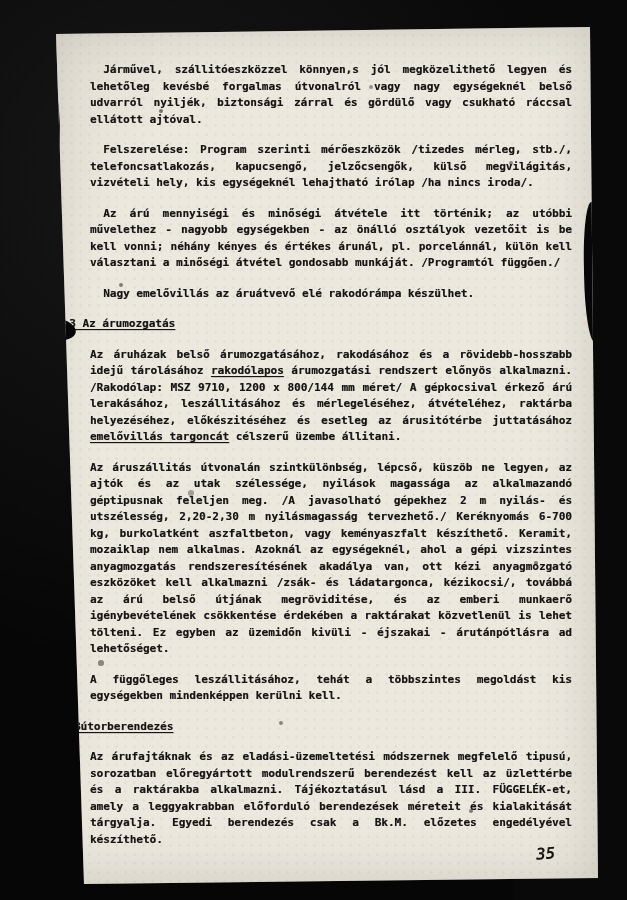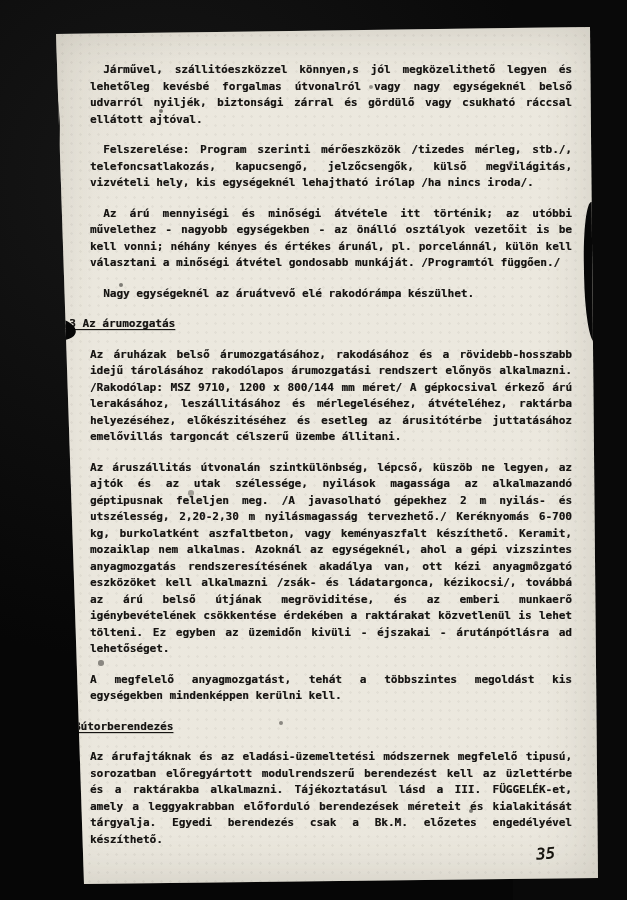--- a/index.html
+++ b/index.html
@@ -54,21 +54,21 @@
   h2 {
     font-size: 11px;
     line-height: 16.5px;
     font-weight: 700;
     text-decoration: underline;
     text-underline-offset: 2px;
     margin: 6px 0 14px 0;
   }
   h2.h-arumozgatas { margin-left: -34px; }
   h2.h-butor { margin-left: -16px; }
-  .u { text-underline-offset: 2px; margin-top: 28px; }
+  .u { text-decoration: underline; text-underline-offset: 2px; margin-top: 28px; }
   .pgnum {
     position: absolute;
     left: 496px; top: 822px;
     font-size: 16px;
     font-style: italic;
     font-weight: 700;
     color: #17150f;
     transform: rotate(-4deg);
   }
   
@@ -105,28 +105,28 @@
 </head>
 <body>
 
 <div class="scan">
   <div class="page">
 
     <div class="text">
       <p class="indent">Járművel, szállitóeszközzel könnyen,s jól megközelithető legyen és lehetőleg kevésbé forgalmas útvonalról vagy nagy egységeknél belső udvarról nyiljék, biztonsági zárral és gördülő vagy csukható ráccsal ellátott ajtóval.</p>
       <p class="indent">Felszerelése: Program szerinti mérőeszközök /tizedes mérleg, stb./, telefoncsatlakozás, kapucsengő, jelzőcsengők, külső megvilágitás, vizvételi hely, kis egységeknél lehajtható irólap /ha nincs iroda/.</p>
       <p class="indent">Az árú mennyiségi és minőségi átvétele itt történik; az utóbbi művelethez - nagyobb egységekben - az önálló osztályok vezetőit is be kell vonni; néhány kényes és értékes árunál, pl. porcelánnál, külön kell választani a minőségi átvétel gondosabb munkáját. /Programtól függően./</p>
-      <p class="indent">Nagy egységeknél az áruátvevő elé rakodórámpa készülhet.</p>
+      <p class="indent">Nagy emelővillás az áruátvevő elé rakodórámpa készülhet.</p>
 
       <h2 class="h-arumozgatas">3,3 Az árumozgatás</h2>
 
       <p class="shift"><span>Az áruházak belső árumozgatásához, rakodásához és a rövidebb-hosszabb idejű tárolásához </span><span class="u">rakodólapos</span><span> árumozgatási rendszert előnyös alkalmazni. /Rakodólap: MSZ 9710, 1200 x 800/144 mm méret/ A gépkocsival érkező árú lerakásához, leszállitásához és mérlegeléséhez, átvételéhez, raktárba helyezéséhez, előkészitéséhez és esetleg az árusitótérbe juttatásához </span><span class="u">emelővillás targoncát</span><span> célszerű üzembe állitani.</span></p>
 
       <p class="shift">Az áruszállitás útvonalán szintkülönbség, lépcső, küszöb ne legyen, az ajtók és az utak szélessége, nyilások magassága az alkalmazandó géptipusnak feleljen meg. /A javasolható gépekhez 2 m nyilás- és utszélesség, 2,20-2,30 m nyilásmagasság tervezhető./ Keréknyomás 6-700 kg, burkolatként aszfaltbeton, vagy keményaszfalt készíthető. Keramit, mozaiklap nem alkalmas. Azoknál az egységeknél, ahol a gépi vizszintes anyagmozgatás rendszeresítésének akadálya van, ott kézi anyagmozgató eszközöket kell alkalmazni /zsák- és ládatargonca, kézikocsi/, továbbá az árú belső útjának megröviditése, és az emberi munkaerő igénybevételének csökkentése érdekében a raktárakat közvetlenül is lehet tölteni. Ez egyben az üzemidőn kivüli - éjszakai - árutánpótlásra ad lehetőséget.</p>
-      <p class="shift">A megfelelő anyagmozgatást, tehát a többszintes megoldást kis egységekben mindenképpen kerülni kell.</p>
+      <p class="shift">A függőleges leszállitásához, tehát a többszintes megoldást kis egységekben mindenképpen kerülni kell.</p>
 
       <h2 class="h-butor">Bútorberendezés</h2>
 
       <p class="shift">Az árufajtáknak és az eladási-üzemeltetési módszernek megfelelő tipusú, sorozatban előregyártott modulrendszerű berendezést kell az üzlettérbe és a raktárakba alkalmazni. Tájékoztatásul lásd a III. FÜGGELÉK-et, amely a leggyakrabban előforduló berendezések méreteit és kialakitását tárgyalja. Egyedi berendezés csak a Bk.M. előzetes engedélyével készíthető.</p>
     </div>
 
     <div class="pgnum">35</div>
 
     <div class="blob blob1"></div>
     <div class="blob blob2"></div>

